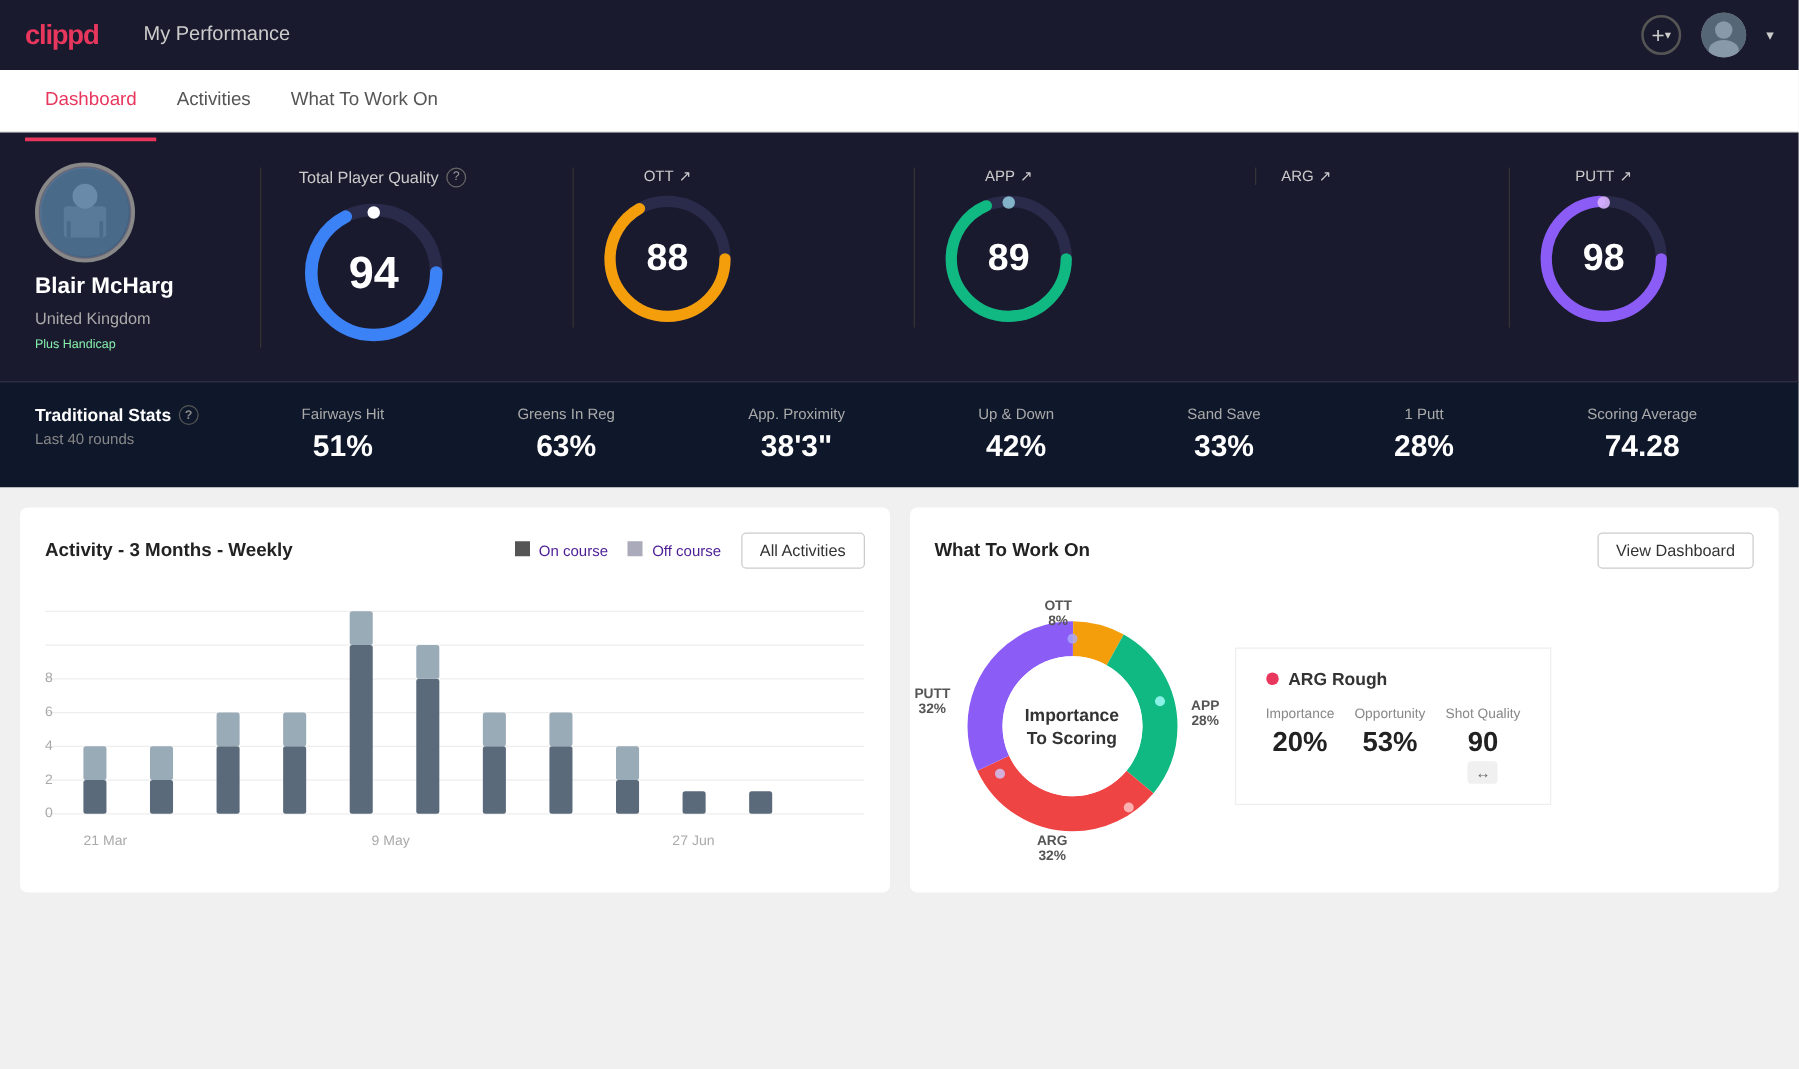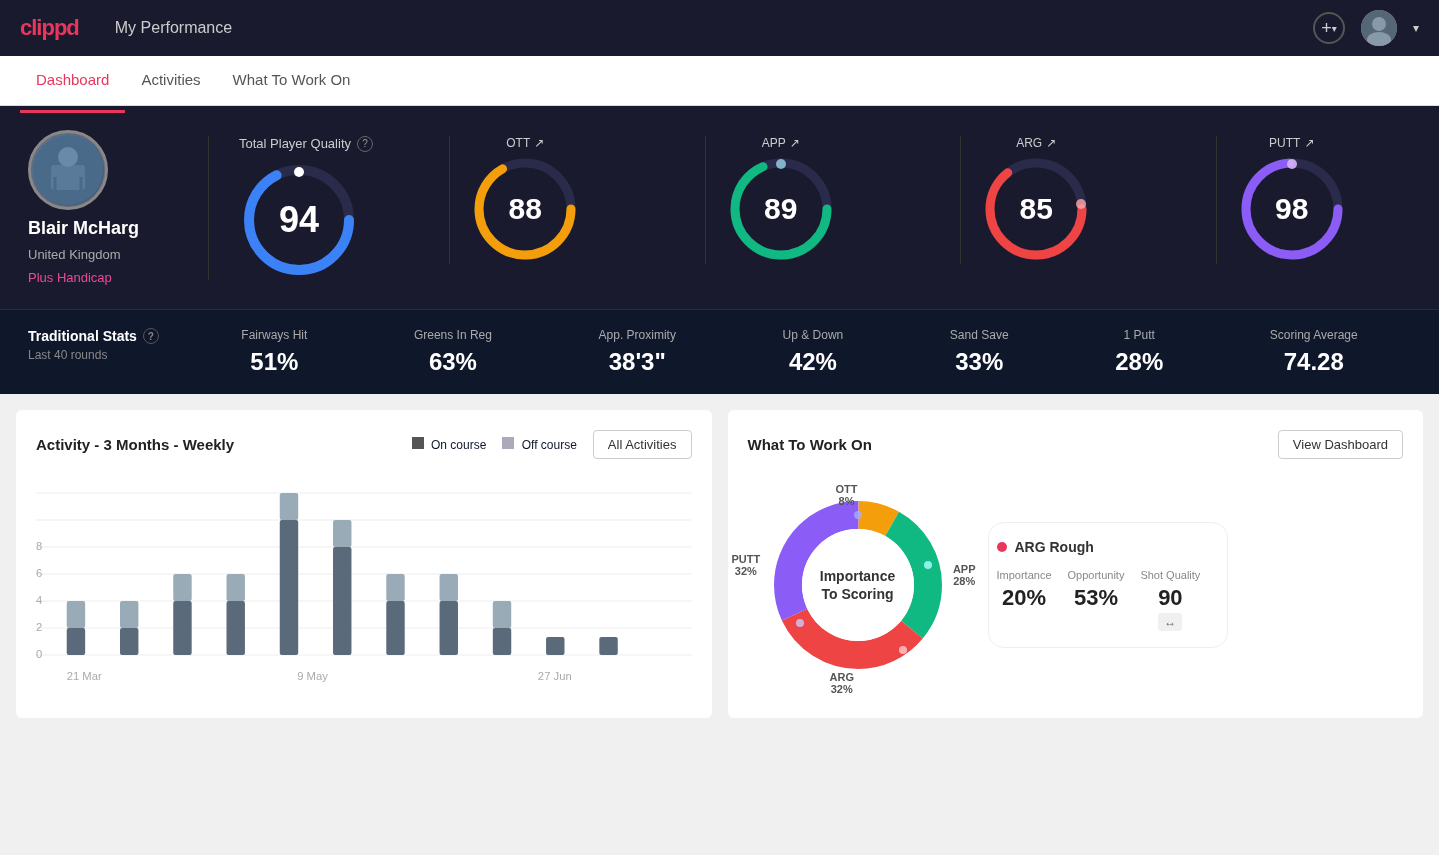--- a/index.html
+++ b/index.html
@@ -85,21 +85,21 @@
       width: 72px;
       height: 72px;
       border-radius: 50%;
       background: linear-gradient(135deg, #5a7a9a, #3a5a7a);
       display: flex;
       align-items: center;
       justify-content: center;
     }
     .player-name { color: #fff; font-size: 18px; font-weight: 700; }
     .player-country { color: #aaa; font-size: 13px; }
-    .player-handicap { color: #ec4899; font-size: 13px; }
+    .player-handicap { color: #86efac; font-size: 10px; }
 
     
     .quality-area {
       flex: 1;
       display: flex;
       align-items: flex-start;
       gap: 0;
       padding-left: 10px;
       border-left: 1px solid #333;
     }
@@ -169,21 +169,21 @@
       padding: 20px;
       flex: 1;
     }
     .panel-header {
       display: flex;
       align-items: center;
       justify-content: space-between;
       margin-bottom: 16px;
     }
     .panel-title { font-size: 15px; font-weight: 600; color: #222; }
-    .panel-legend { display: flex; align-items: center; gap: 16px; font-size: 12px; color: #0f172a; }
+    .panel-legend { display: flex; align-items: center; gap: 16px; font-size: 12px; color: #4c1d95; }
     .legend-dot { width: 12px; height: 12px; display: inline-block; margin-right: 4px; }
     .btn-outline {
       border: 1px solid #ccc;
       background: #fff;
       border-radius: 4px;
       padding: 6px 14px;
       font-size: 13px;
       color: #333;
       cursor: pointer;
       text-align: center;
@@ -222,22 +222,22 @@
       pointer-events: none;
     }
     .donut-label {
       position: absolute;
       font-size: 11px;
       color: #555;
       font-weight: 600;
     }
     .info-card {
       border: 1px solid #eee;
-      border-radius: 16px;
-      padding: 16px 8px;
+      border-radius: 0;
+      padding: 16px 24px;
       min-width: 240px;
     }
     .info-card-title { display: flex; align-items: center; gap: 8px; font-size: 14px; font-weight: 600; color: #333; margin-bottom: 14px; }
     .info-card-dot { width: 10px; height: 10px; border-radius: 50%; background: #e8365d; }
     .info-card-stats { display: flex; gap: 16px; }
     .info-stat { text-align: center; }
     .info-stat-label { font-size: 11px; color: #888; margin-bottom: 4px; }
     .info-stat-value { font-size: 22px; font-weight: 700; color: #222; }
     .info-stat-badge { background: #f0f0f0; border-radius: 3px; padding: 2px 6px; font-size: 12px; color: #666; margin-top: 2px; display: inline-block; }
   </style>
@@ -336,28 +336,20 @@
               <circle cx="55" cy="10" r="5" fill="#aef" opacity="0.7"></circle>
             </svg>
             <span class="ring-label-center" style="font-size:30px;">89</span>
           </div>
         </div>
 
         <div class="stat-ring-item">
           <div class="stat-ring-label">
             <span>ARG</span>
             <span>↗</span>
-          </div>
-          <div class="ring-container" style="width:110px;height:110px;">
-            <svg width="110" height="110" viewBox="0 0 110 110">
-              <circle cx="55" cy="55" r="46" fill="none" stroke="#2a2a4a" stroke-width="9"></circle>
-              <circle cx="55" cy="55" r="46" fill="none" stroke="#ef4444" stroke-width="9" stroke-dasharray="258 289" stroke-dashoffset="72" stroke-linecap="round"></circle>
-              <circle cx="100" cy="50" r="5" fill="#faa" opacity="0.8"></circle>
-            </svg>
-            <span class="ring-label-center" style="font-size:30px;">85</span>
           </div>
         </div>
 
         <div class="stat-ring-item">
           <div class="stat-ring-label">
             <span>PUTT</span>
             <span>↗</span>
           </div>
           <div class="ring-container" style="width:110px;height:110px;">
             <svg width="110" height="110" viewBox="0 0 110 110">

